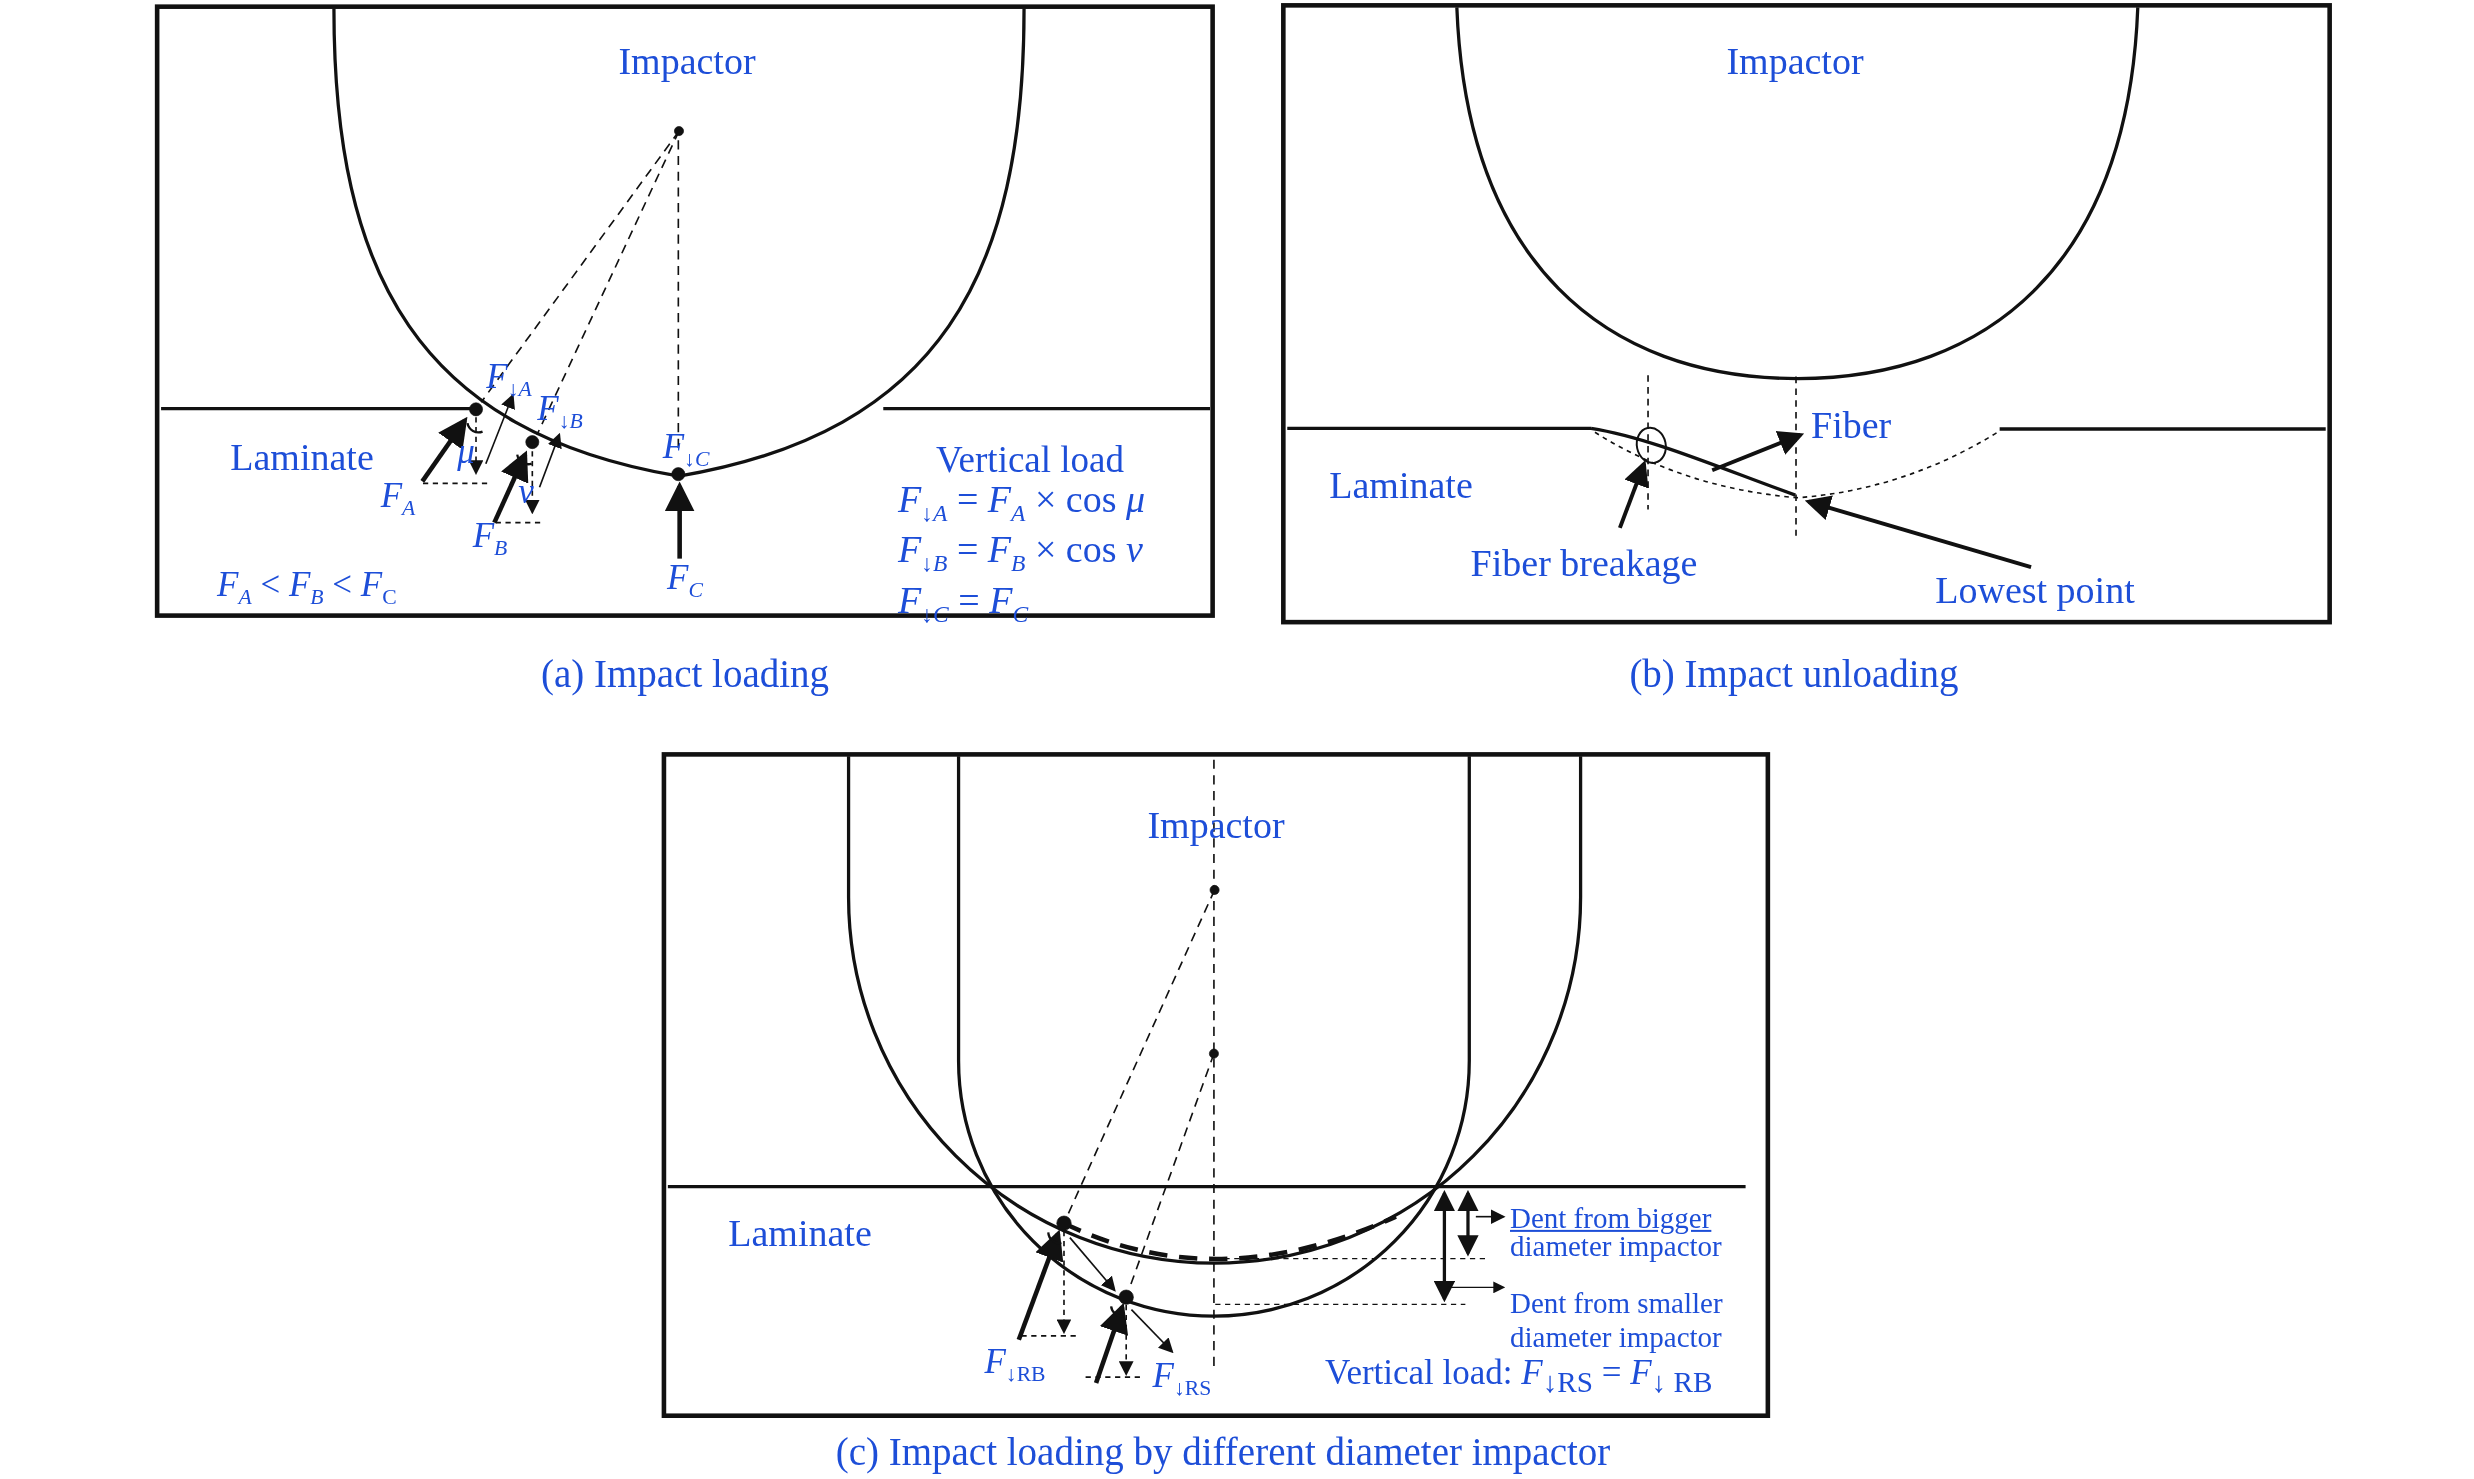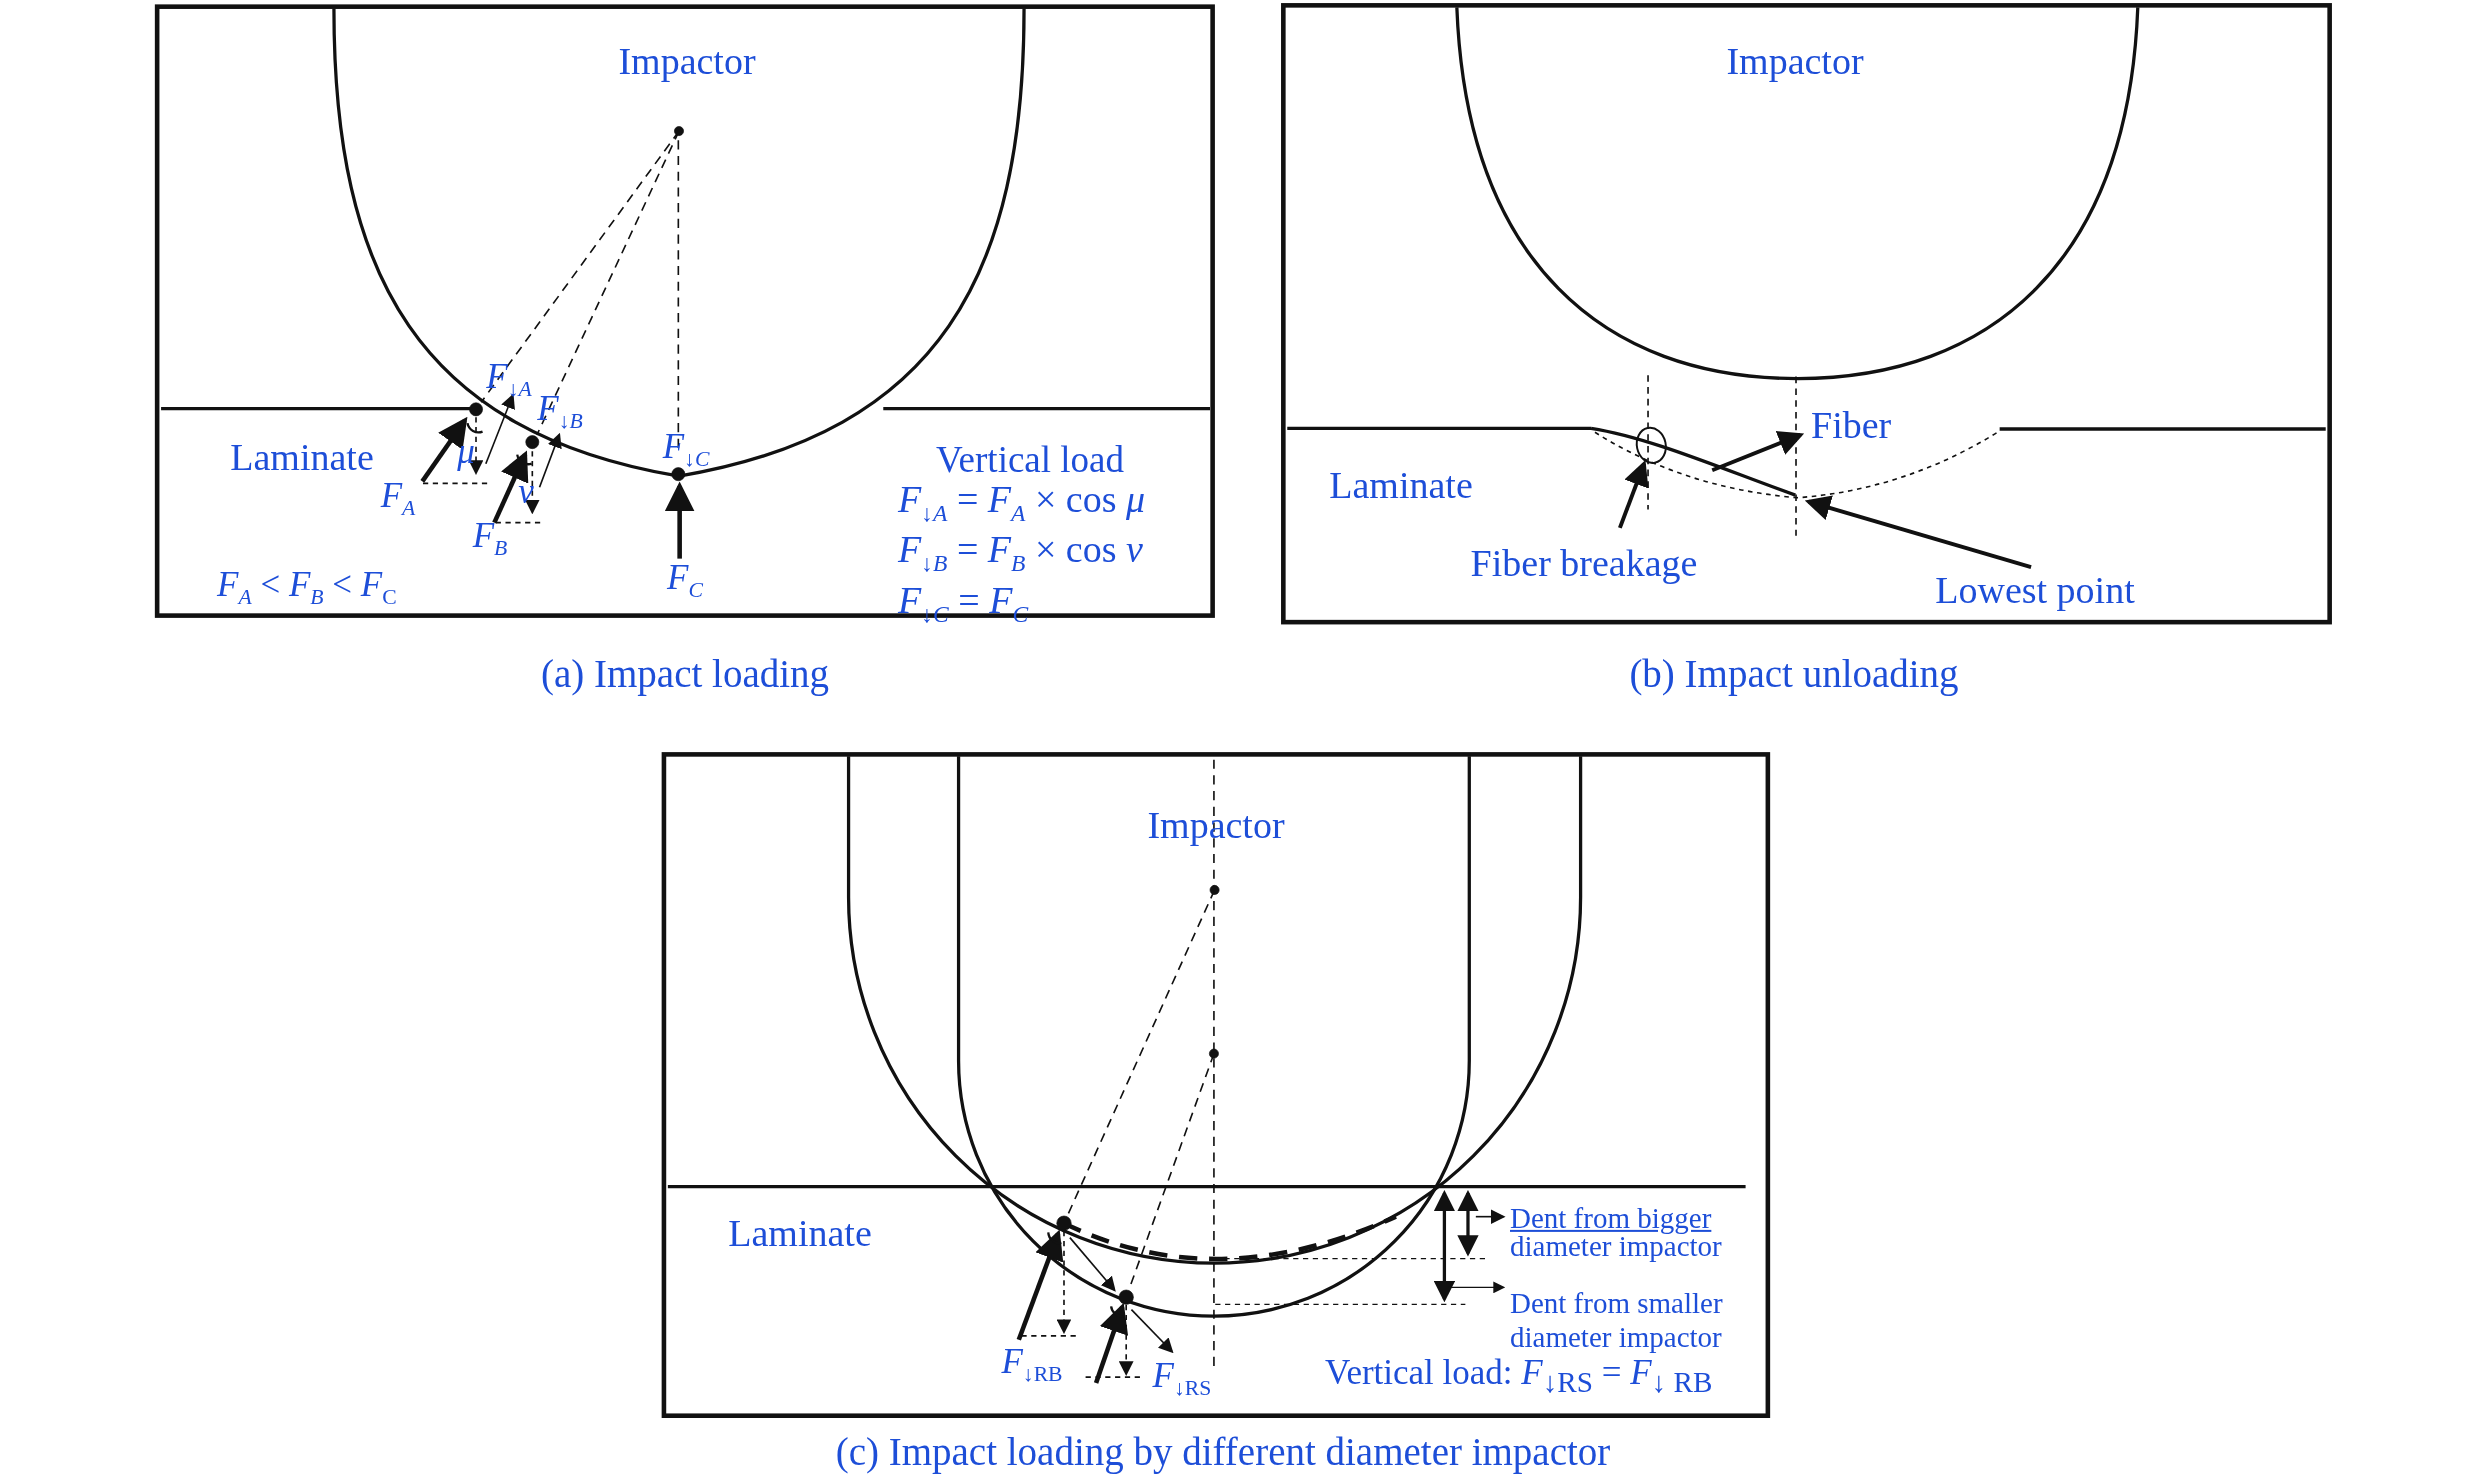--- a/index.html
+++ b/index.html
@@ -124,21 +124,21 @@
 
 <div class="lbl" style="left:1795px;top:62px;">Impactor</div>
 <div class="lbl" style="left:1401px;top:486px;">Laminate</div>
 <div class="lbl left" style="left:1811px;top:426px;">Fiber</div>
 <div class="lbl" style="left:1584px;top:564px;">Fiber breakage</div>
 <div class="lbl" style="left:2035px;top:591px;">Lowest point</div>
 <div class="lbl caption" style="left:1794px;top:674px;">(b) Impact unloading</div>
 
 <div class="lbl" style="left:1216px;top:826px;">Impactor</div>
 <div class="lbl" style="left:800px;top:1234px;">Laminate</div>
-<div class="lbl f" style="left:1015px;top:1365px;margin-left:17px;"><i>F</i><sub>↓RB</sub></div>
+<div class="lbl f" style="left:1015px;top:1365px;"><i>F</i><sub>↓RB</sub></div>
 <div class="lbl f" style="left:1182px;top:1379px;"><i>F</i><sub>↓RS</sub></div>
 <div class="lbl small left" style="left:1510px;top:1218px;text-decoration:underline;">Dent from bigger</div>
 <div class="lbl small left" style="left:1510px;top:1246px;">diameter impactor</div>
 <div class="lbl small left" style="left:1510px;top:1303px;">Dent from smaller</div>
 <div class="lbl small left" style="left:1510px;top:1337px;">diameter impactor</div>
 <div class="lbl caption" style="left:1223px;top:1452px;">(c) Impact loading by different diameter impactor</div>
 <div class="lbl left" style="left:1325px;top:1376px;font-size:35px;">Vertical load: <i>F</i><sub>↓RS</sub> = <i>F</i><sub>↓ RB</sub></div>
 
 </div>
 

